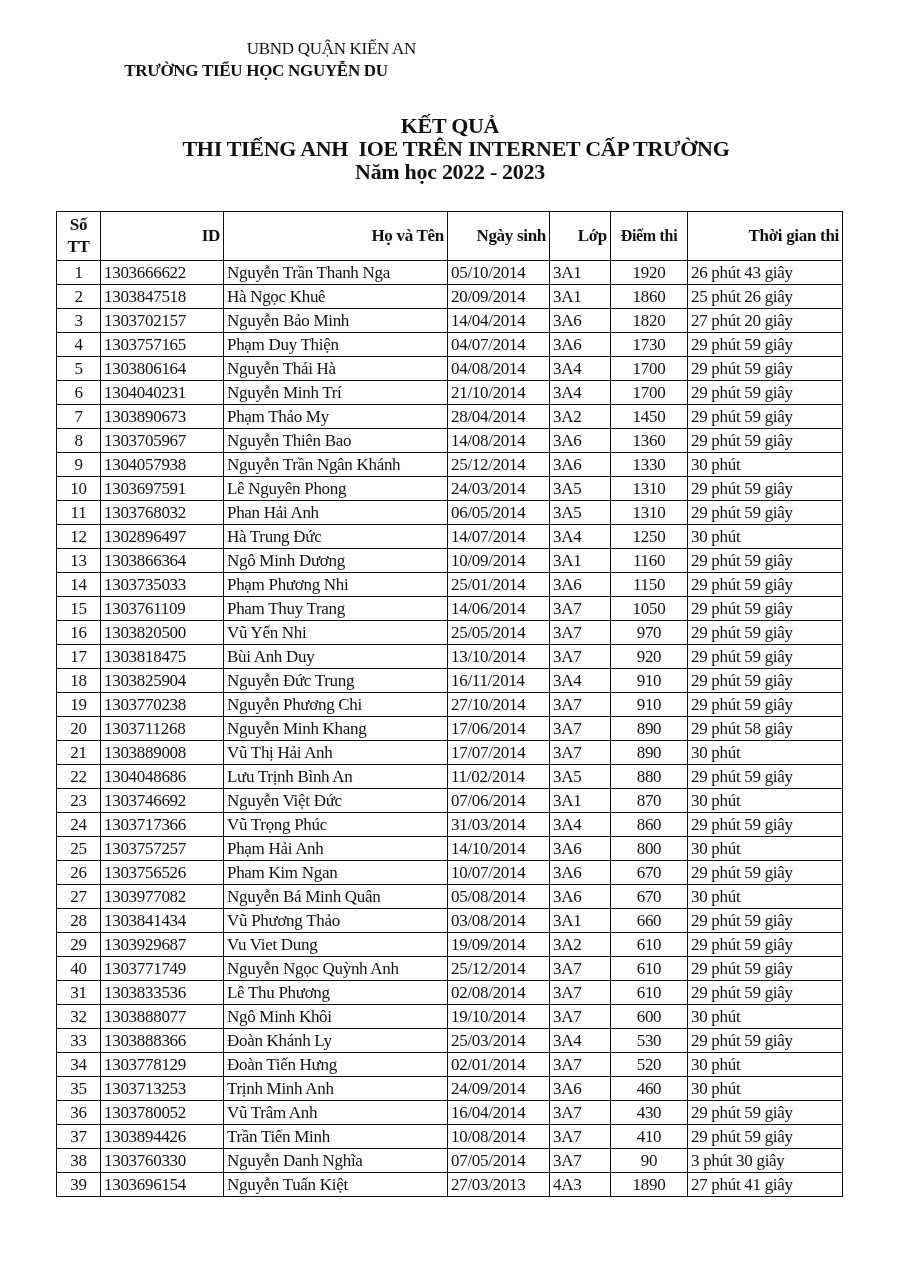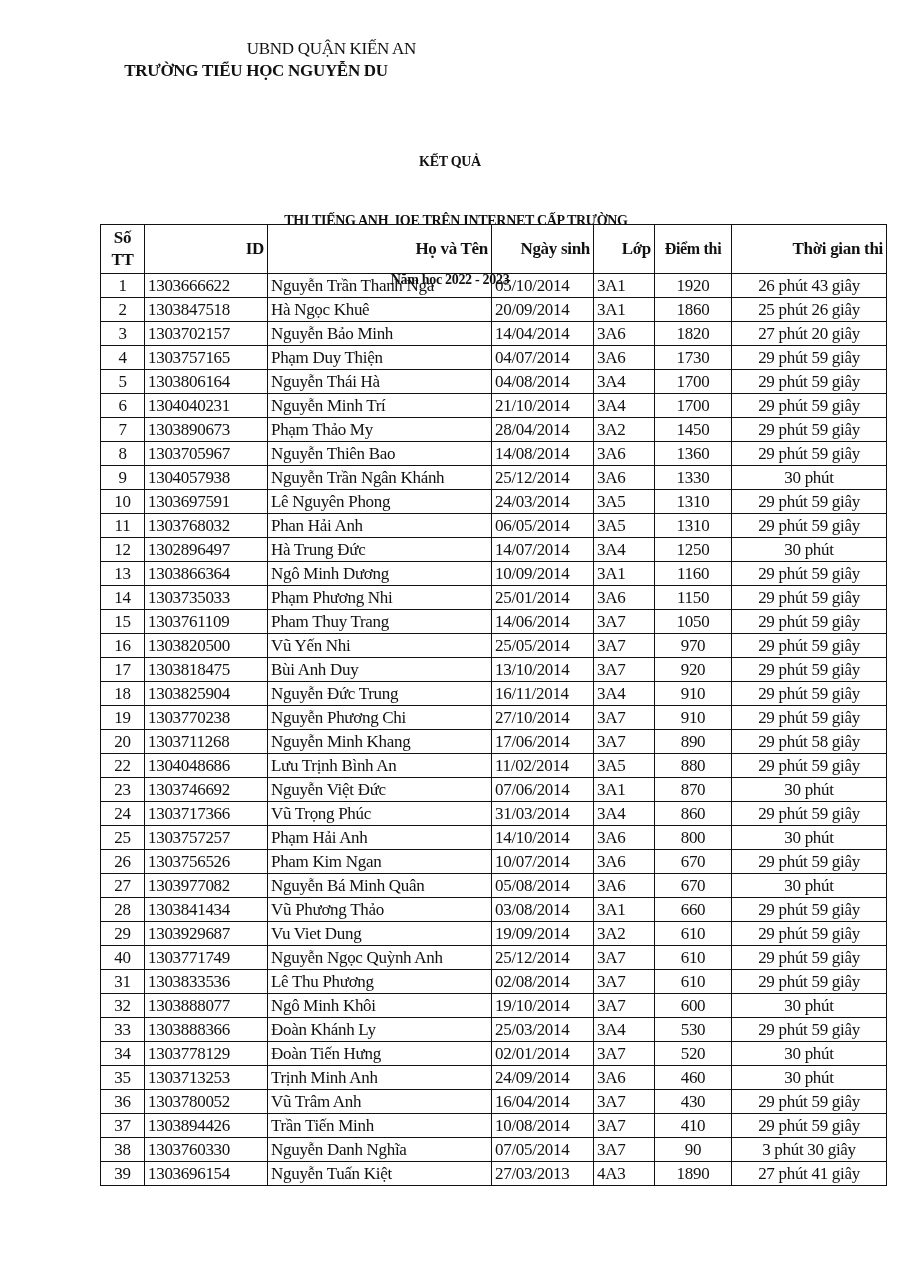--- a/index.html
+++ b/index.html
@@ -2,32 +2,32 @@
 <html><head>
 <meta charset="utf-8">
 <style>
   html, body { margin: 0; padding: 0; background: #ffffff; }
   body { width: 900px; height: 1272px; position: relative; overflow: hidden;
          font-family: "Liberation Serif", "DejaVu Serif", serif; color: #111; }
   .hdr-left { position: absolute; left: 96px; top: 38px; width: 320px; text-align: center; }
   .hdr-left .l1 { font-size: 17px; line-height: 22px; letter-spacing: -0.3px; text-align: right; }
   .hdr-left .l2 { font-size: 17px; line-height: 22px; font-weight: bold; letter-spacing: -0.3px; }
   .title-block { position: absolute; left: 0; width: 900px; top: 114px; text-align: center; font-weight: bold; }
-  .title-block div { font-size: 14px; line-height: 23px; letter-spacing: -0.3px; margin-top: 36px; }
-  table { position: absolute; left: 56px; top: 224px; border-collapse: collapse; table-layout: fixed; margin-left: 44px; }
+  .title-block div { font-size: 22px; line-height: 23px; letter-spacing: -0.3px; }
+  table { position: absolute; left: 56px; top: 211px; border-collapse: collapse; table-layout: fixed; }
   td, th { border: 1.5px solid #111; padding: 0 3px; font-size: 17px; white-space: nowrap; overflow: hidden; letter-spacing: -0.3px; }
   th { font-weight: bold; height: 48px; line-height: 22px; text-align: right; vertical-align: middle; }
   td { height: 23px; line-height: 23px; }
   .c-stt { text-align: center; }
   .c-id { text-align: left; }
   .c-name { text-align: left; }
   .c-dob { text-align: left; }
   .c-class { text-align: left; }
   .c-score { text-align: center; }
-  .c-time { text-align: center; }
+  .c-time { text-align: left; }
   th.c-score { font-size: 16px; padding: 0 1px; }
 </style>
 </head>
 <body>
 
 <div class="hdr-left">
   <div class="l1">UBND QUẬN KIẾN AN</div>
   <div class="l2">TRƯỜNG TIỂU HỌC NGUYỄN DU</div>
 </div>
 
@@ -236,20 +236,29 @@
       <tr>
         <td class="c-stt">20</td>
         <td class="c-id">1303711268</td>
         <td class="c-name">Nguyễn Minh Khang</td>
         <td class="c-dob">17/06/2014</td>
         <td class="c-class">3A7</td>
         <td class="c-score">890</td>
         <td class="c-time">29 phút 58 giây</td>
       </tr>
       <tr>
+        <td class="c-stt">21</td>
+        <td class="c-id">1303889008</td>
+        <td class="c-name">Vũ Thị Hải Anh</td>
+        <td class="c-dob">17/07/2014</td>
+        <td class="c-class">3A7</td>
+        <td class="c-score">890</td>
+        <td class="c-time">30 phút</td>
+      </tr>
+      <tr>
         <td class="c-stt">22</td>
         <td class="c-id">1304048686</td>
         <td class="c-name">Lưu Trịnh Bình An</td>
         <td class="c-dob">11/02/2014</td>
         <td class="c-class">3A5</td>
         <td class="c-score">880</td>
         <td class="c-time">29 phút 59 giây</td>
       </tr>
       <tr>
         <td class="c-stt">23</td>

